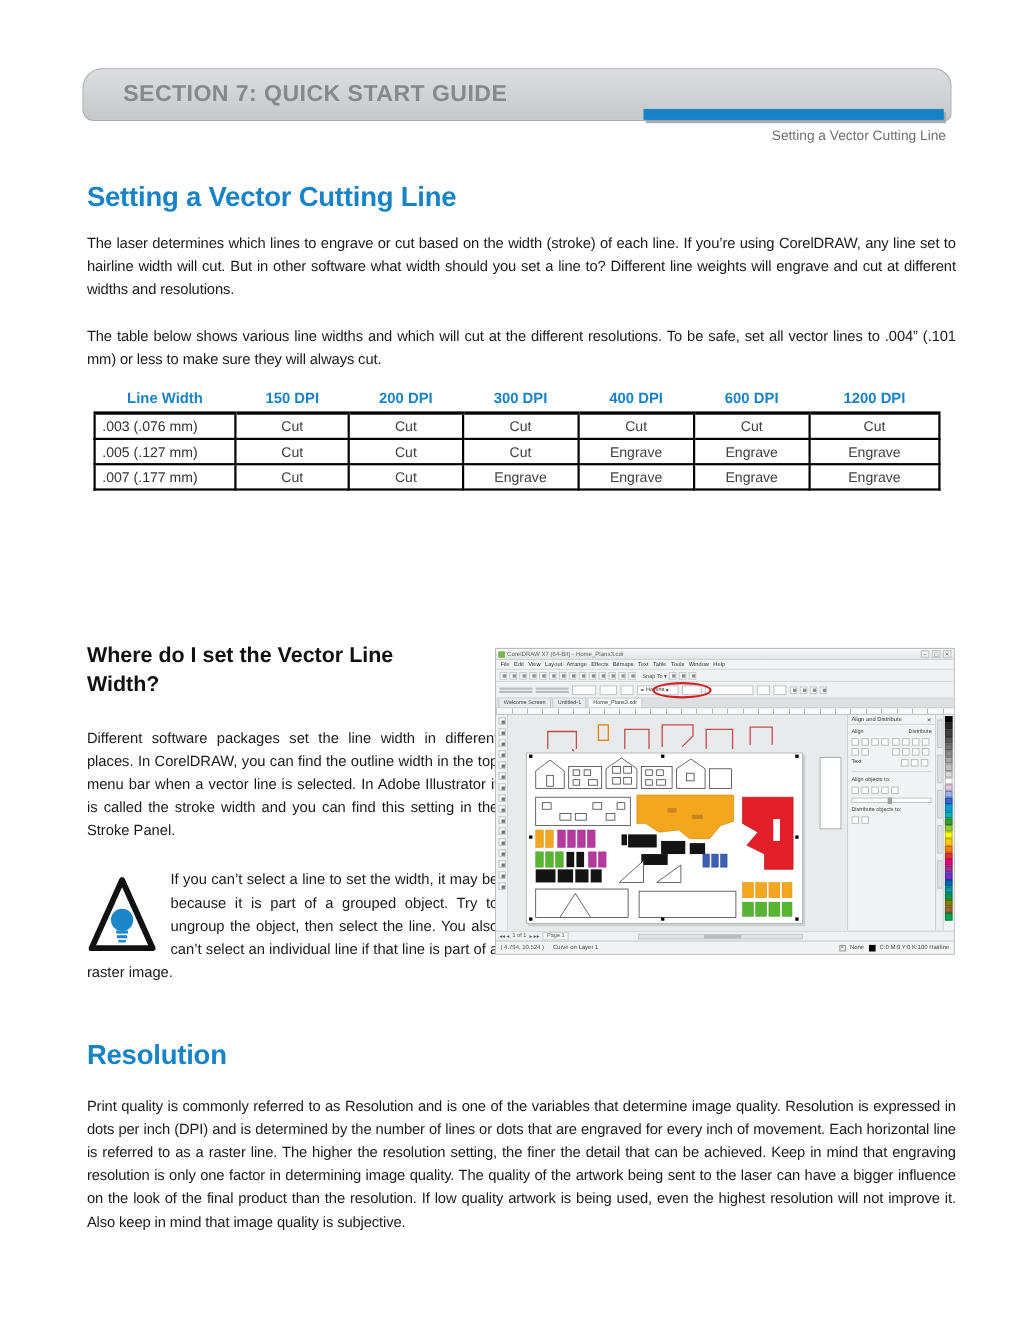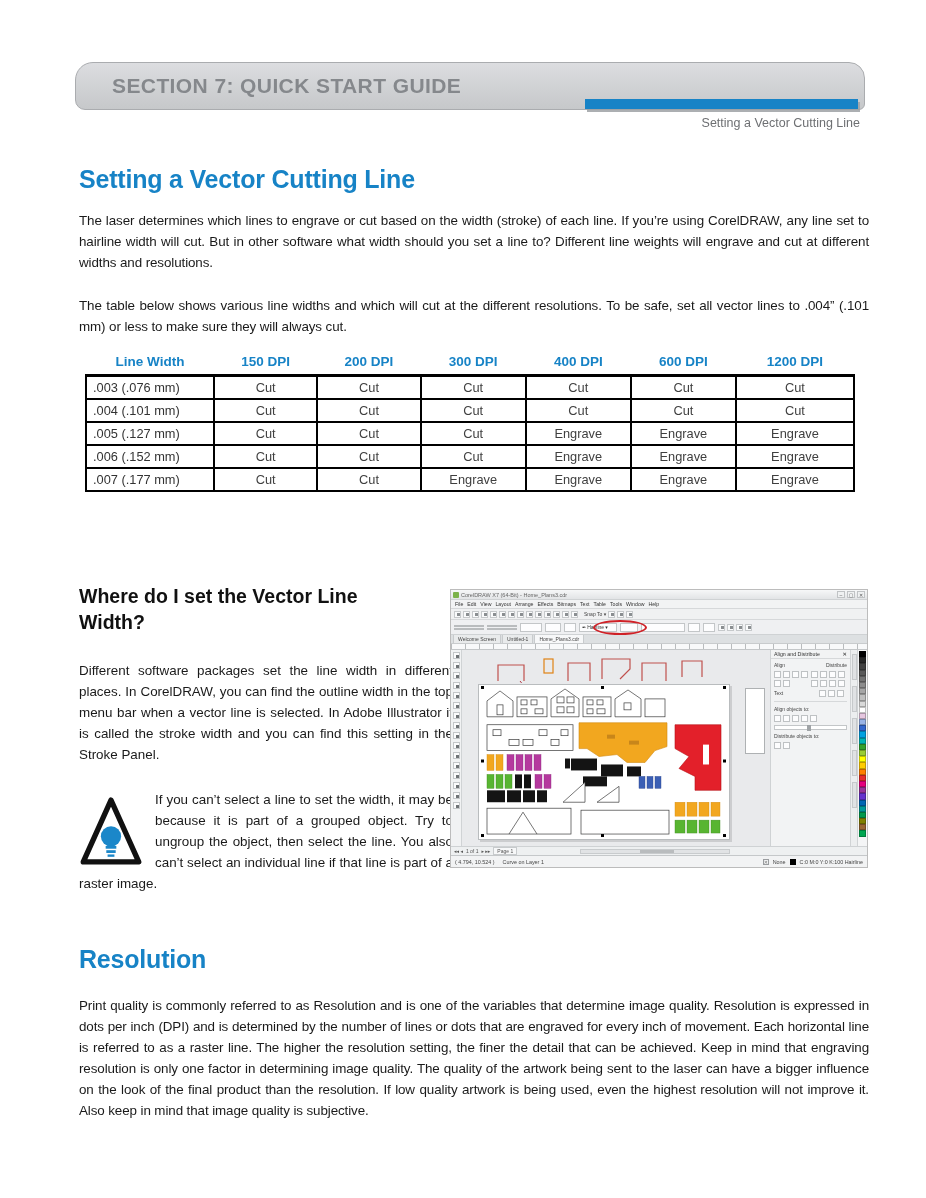--- a/index.html
+++ b/index.html
@@ -146,39 +146,21 @@
         <tr>
           <td class="lw">.003 (.076 mm)</td>
           <td>Cut</td>
           <td>Cut</td>
           <td>Cut</td>
           <td>Cut</td>
           <td>Cut</td>
           <td>Cut</td>
         </tr>
         <tr>
-          <td class="lw">.004 (.101 mm)</td>
-          <td>Cut</td>
-          <td>Cut</td>
-          <td>Cut</td>
-          <td>Cut</td>
-          <td>Cut</td>
-          <td>Cut</td>
-        </tr>
-        <tr>
           <td class="lw">.005 (.127 mm)</td>
-          <td>Cut</td>
-          <td>Cut</td>
-          <td>Cut</td>
-          <td>Engrave</td>
-          <td>Engrave</td>
-          <td>Engrave</td>
-        </tr>
-        <tr>
-          <td class="lw">.006 (.152 mm)</td>
           <td>Cut</td>
           <td>Cut</td>
           <td>Cut</td>
           <td>Engrave</td>
           <td>Engrave</td>
           <td>Engrave</td>
         </tr>
         <tr>
           <td class="lw">.007 (.177 mm)</td>
           <td>Cut</td>

